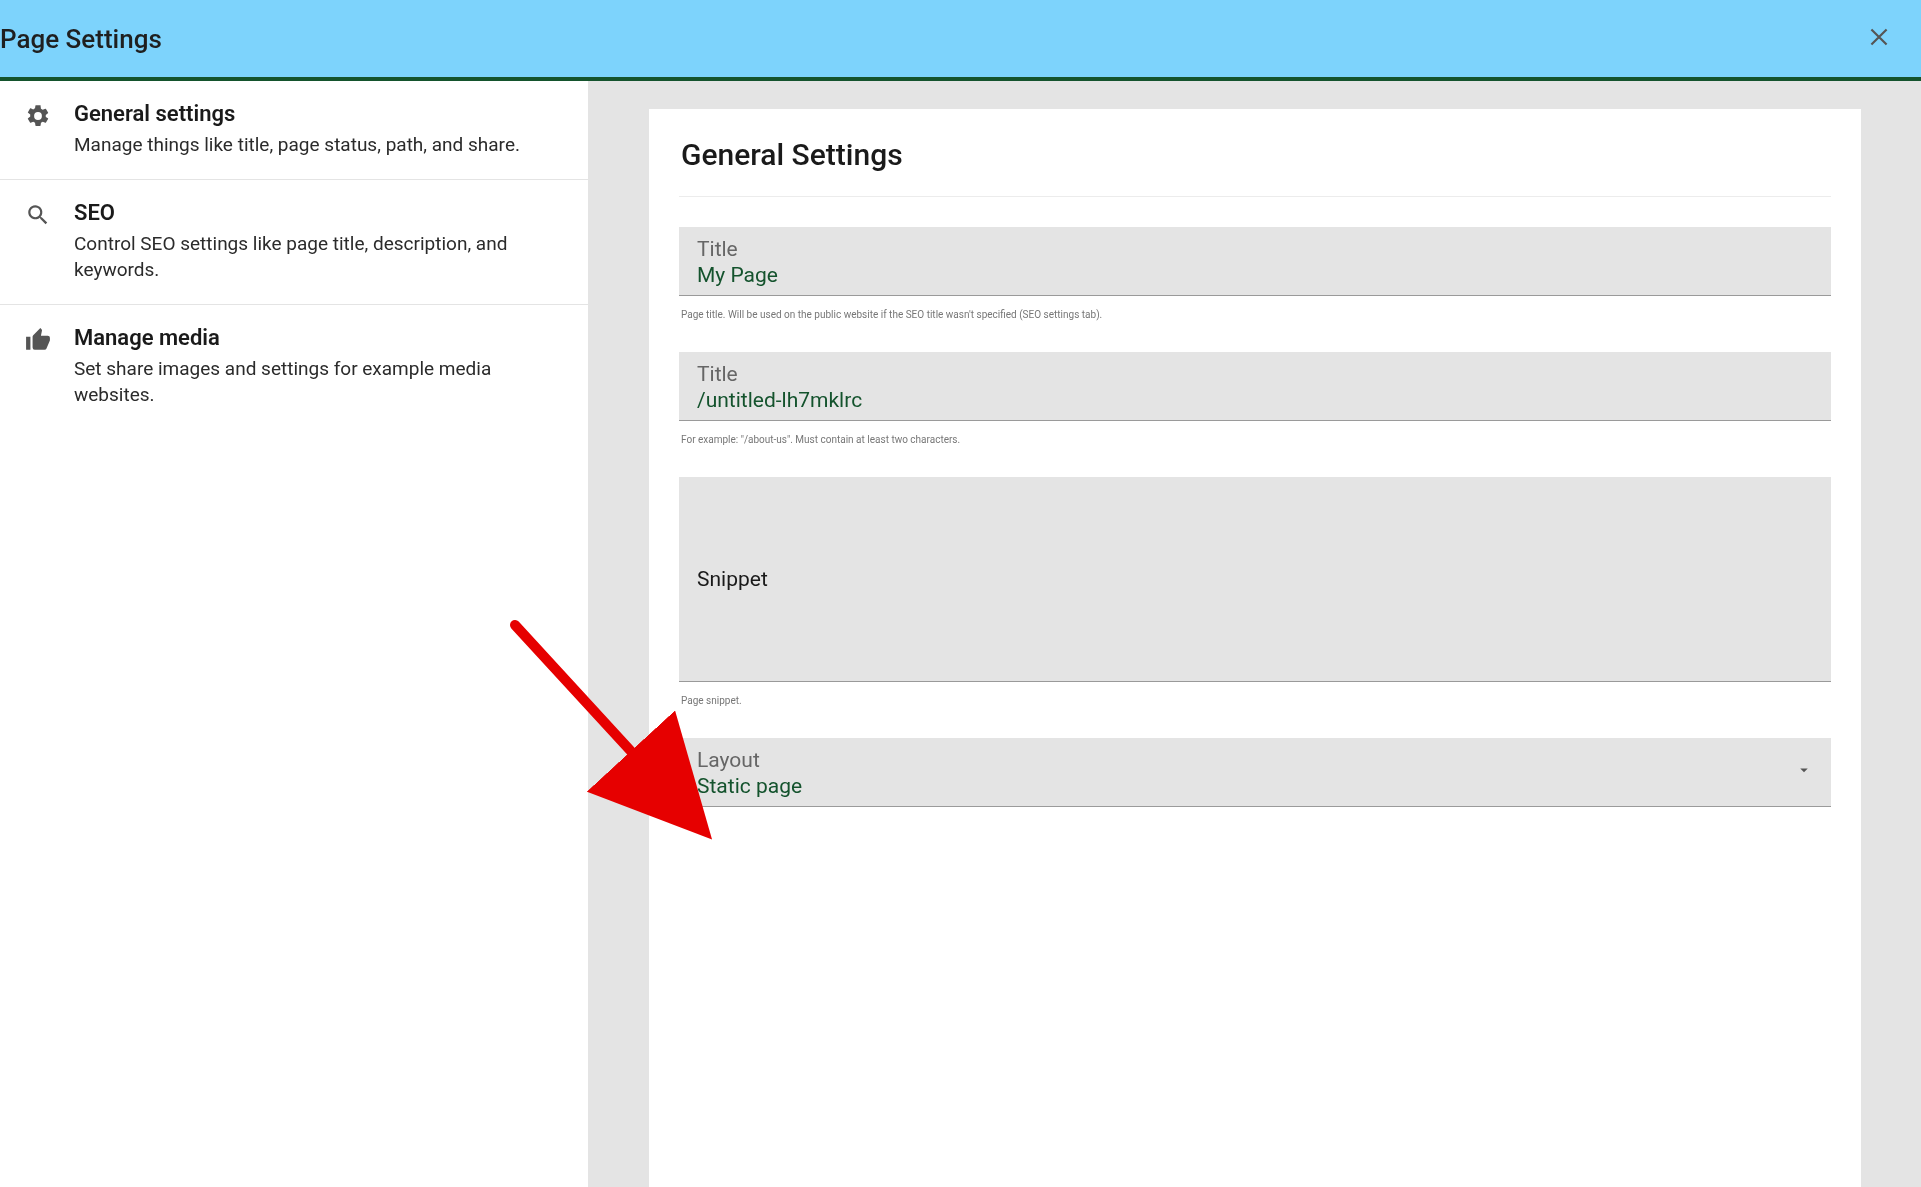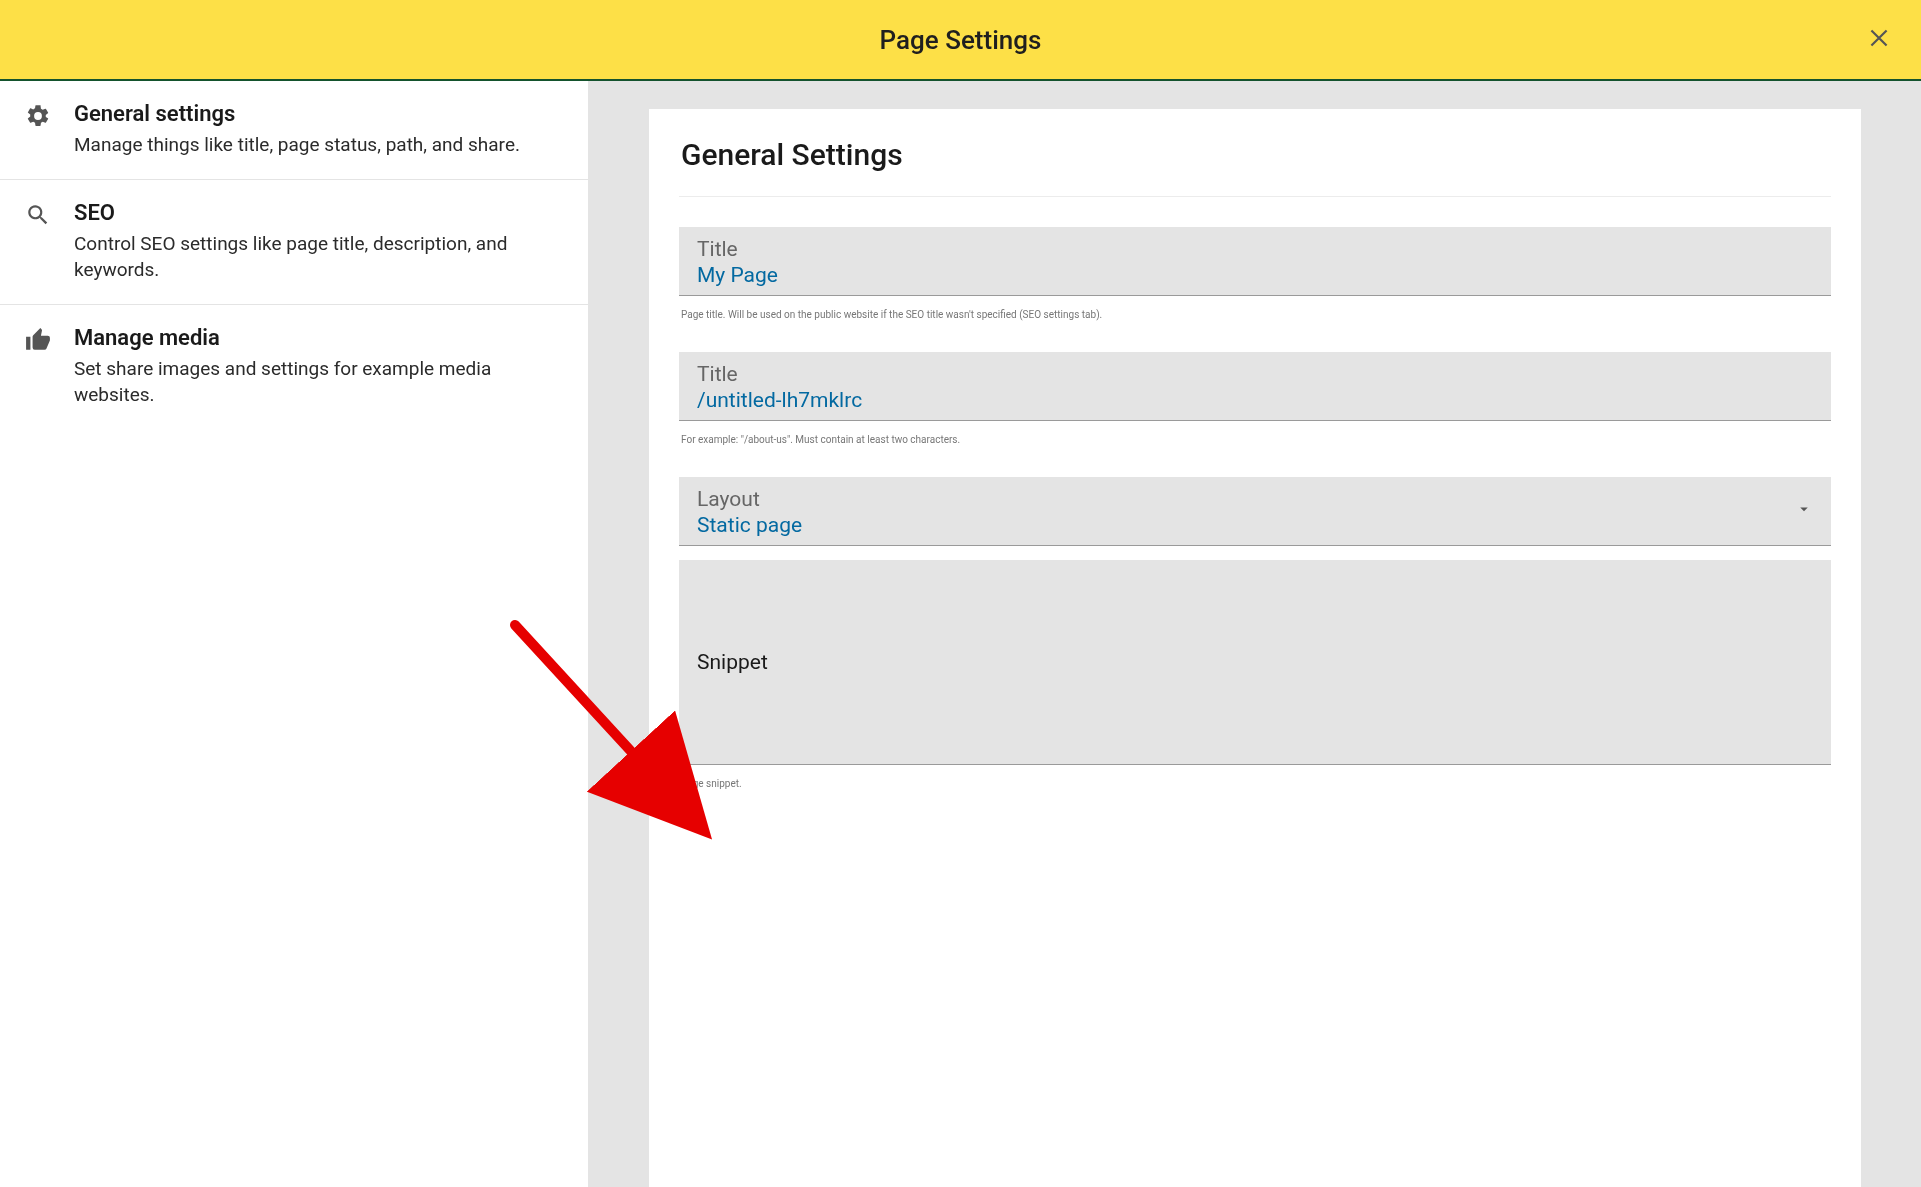--- a/index.html
+++ b/index.html
@@ -8,26 +8,26 @@
       background: #fff;
       color: #212121;
       width: 1921px;
       height: 1187px;
       overflow: hidden;
       position: relative;
     }
     
     .header {
       height: 81px;
-      border-bottom: 2px solid #14532d;
-      display: flex;
-      align-items: center;
-      justify-content: center;
-      position: relative;
-      background: #fde047;
+      border-bottom: 4px solid #14532d;
+      display: flex;
+      align-items: center;
+      justify-content: flex-start;
+      position: relative;
+      background: #7dd3fc;
     }
     .header-title {
       font-size: 26px;
       font-weight: 500;
       color: #1f1f1f;
     }
     .close-btn {
       position: absolute;
       right: 28px;
       top: 50%;
@@ -116,21 +116,21 @@
       position: relative;
     }
     .field-label {
       font-size: 21px;
       color: #666;
       margin-bottom: 2px;
       display: block;
     }
     .field-value {
       font-size: 21px;
-      color: #0369a1;
+      color: #14532d;
       background: transparent;
       border: none;
       outline: none;
       width: 100%;
       font-family: inherit;
     }
     .field-help {
       font-size: 10px;
       color: #777;
       margin-top: 12px;
@@ -248,36 +248,36 @@
 
       <div class="field">
         <div class="field-box">
           <span class="field-label">Title</span>
           <input type="text" class="field-value" value="/untitled-lh7mklrc" style="">
         </div>
         <div class="field-help">For example: "/about-us". Must contain at least two characters.</div>
       </div>
 
       <div class="field">
+        <div class="snippet-box">
+          <span class="snippet-label">Snippet</span>
+        </div>
+        <div class="field-help">Page snippet.</div>
+      </div>
+
+      <div class="field">
         <div class="select-box">
           <span class="field-label">Layout</span>
           <div class="field-value">Static page</div>
           <div class="select-arrow">
             <svg viewBox="0 0 24 24">
                 <path d="M7 10l5 5 5-5z"></path>
               </svg>
           </div>
         </div>
-      </div>
-
-      <div class="field">
-        <div class="snippet-box">
-          <span class="snippet-label">Snippet</span>
-        </div>
-        <div class="field-help">Page snippet.</div>
       </div>
 
     </div>
   </div>
 </div>
 
 <div class="annotation">
   <svg viewBox="0 0 220 230">
     <defs>
       <marker id="arrowhead" markerWidth="12" markerHeight="12" refX="8" refY="6" orient="auto">

